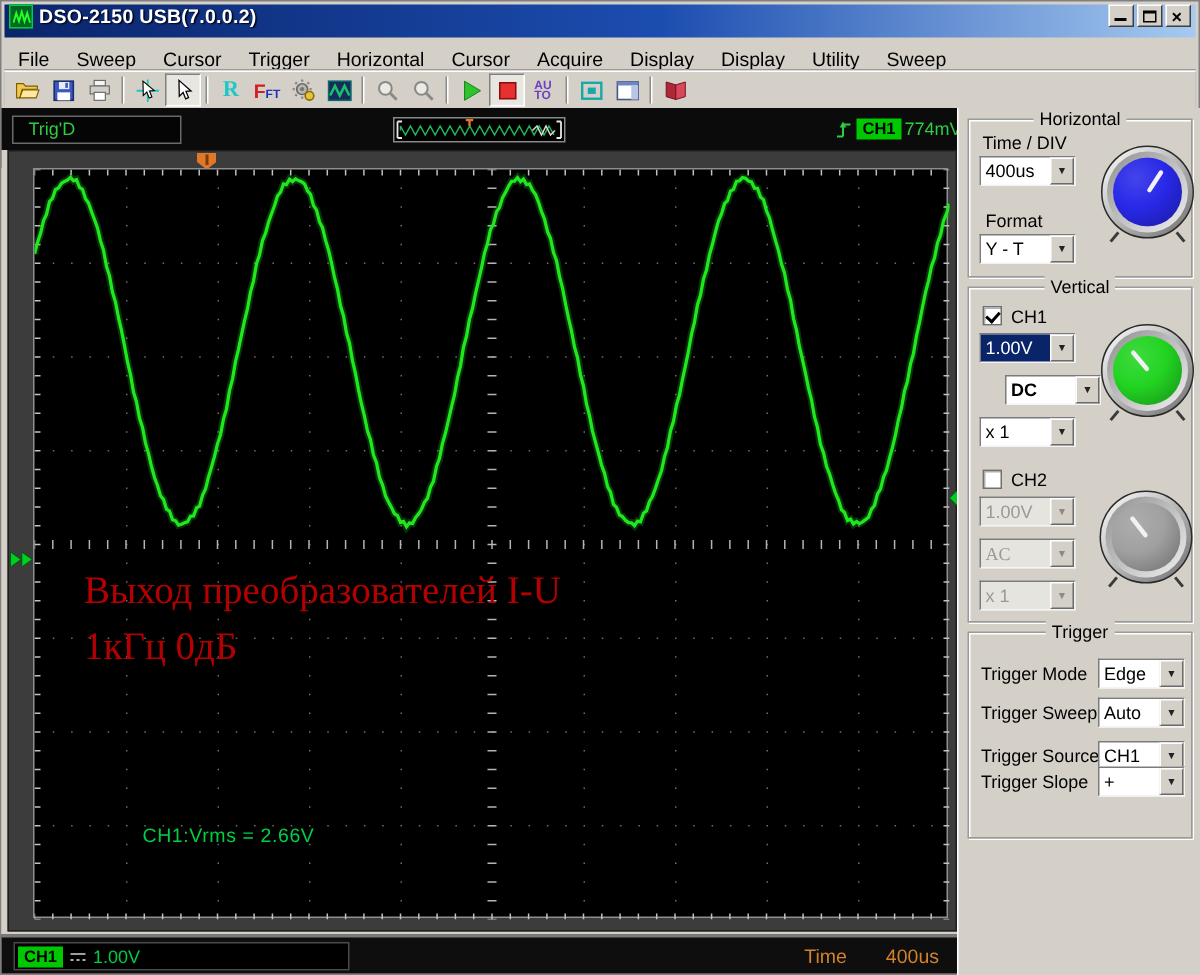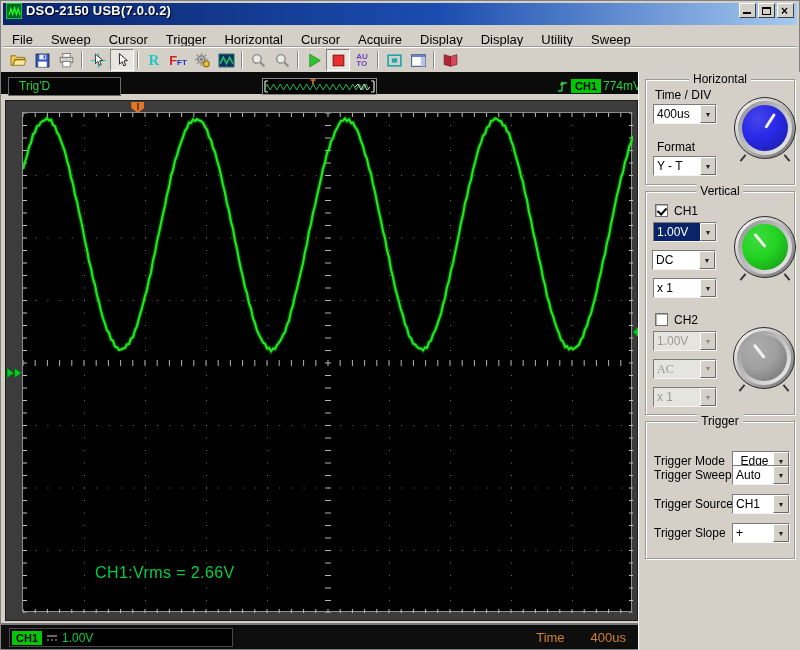--- a/index.html
+++ b/index.html
@@ -35,41 +35,41 @@
     border:1px solid transparent; }
   .tool svg { width:17px; height:17px; }
   .tool.pressed { border-color:#808080 #ffffff #ffffff #808080; background:#e8e6e0; }
   .tool-sep { width:2px; height:18px; border-left:1px solid #8a8a8a; border-right:1px solid #fff; margin:0 3px; }
   .g-ref { color:#1fc8c8; font-weight:bold; font-size:15px; font-family:"Liberation Serif",serif;}
   .g-fft { color:#d02020; font-weight:bold; font-size:13px; }
   .g-fft small { color:#2030c0; font-size:8px; font-weight:bold;}
   .g-auto { color:#7040c0; font-weight:bold; font-size:8px; line-height:7.5px; display:inline-block; text-align:left;}
 
   
-  .status-top { position:absolute; left:0; top:71px; width:637px; height:22px; background:#0b0b0b; }
+  .status-top { position:absolute; left:0; top:71px; width:637px; height:40px; background:#0b0b0b; }
   .trig-box { position:absolute; left:7px; top:5px; width:113px; height:19px;
     border:1px solid #6a6a6a; color:#2ecc40; font-size:12px; line-height:17px; padding-left:10px; background:#050505;}
   .preview-box { position:absolute; left:261px; top:6px; width:115px; height:17px;
     border:1px solid #8a8a8a; background:#000; }
   .trg-icon { position:absolute; left:556px; top:7px; }
   .badge { display:inline-block; background:#00c800; color:#000; font-size:11px; font-weight:bold;
     padding:1px 4px; line-height:12px; }
   .ch-badge-top { position:absolute; left:570px; top:7px; }
   .trig-level-text { position:absolute; left:602px; top:7px; color:#2ecc40; font-size:12px; }
 
   
   .scope-area { position:absolute; left:0; top:99px; width:637px; height:523px; background:#d4d0c8; }
   .scope-box { position:absolute; left:4px; top:0; width:633px; height:521px; background:#3c3c3c;
     border:1px solid #1e1e1e; }
   .grid { position:absolute; left:16px; top:11px; width:610px; height:500px; background:#000;
     border:1px solid #8f8f8f; }
   .grid svg { position:absolute; left:0; top:0; }
   .annotation { position:absolute; left:33px; top:262px; color:#b40000;
     font-family:"Liberation Serif", serif; font-size:26px; line-height:37px; white-space:nowrap; }
-  .measurement { position:absolute; left:72px; top:451px; color:#00cc44; font-size:16px; letter-spacing:.4px; }
+  .measurement { position:absolute; left:72px; top:436px; color:#00cc44; font-size:13px; letter-spacing:.4px; }
   .marker-tpos { position:absolute; top:1px; width:13px; height:11px; background:#e07828;
     clip-path:polygon(0 0,100% 0,100% 55%,50% 100%,0 55%); }
   .marker-tpos i { position:absolute; left:5.5px; top:1px; width:2px; height:7px; background:#7a3c08; }
   .marker-chpos { position:absolute; left:0px; width:17px; height:16px; }
   .marker-tlevel { position:absolute; left:626px; width:15px; height:16px; }
 
   
   .status-bottom { position:absolute; left:0; top:622px; width:637px; height:26px; background:#0e0e0e;
     border-top:2px solid #7a7a7a; }
   .chbox-bottom { position:absolute; left:8px; top:3px; width:224px; height:19px; background:#000;
@@ -302,20 +302,24 @@
         </svg>
       </div>
       <div class="grid" id="grid">
           <svg width="610" height="500">
             <path d="M61 12.5h1M61 25.0h1M61 37.5h1M61 50.0h1M61 62.5h1M61 75.0h1M61 87.5h1M61 100.0h1M61 112.5h1M61 125.0h1M61 137.5h1M61 150.0h1M61 162.5h1M61 175.0h1M61 187.5h1M61 200.0h1M61 212.5h1M61 225.0h1M61 237.5h1M61 250.0h1M61 262.5h1M61 275.0h1M61 287.5h1M61 300.0h1M61 312.5h1M61 325.0h1M61 337.5h1M61 350.0h1M61 362.5h1M61 375.0h1M61 387.5h1M61 400.0h1M61 412.5h1M61 425.0h1M61 437.5h1M61 450.0h1M61 462.5h1M61 475.0h1M61 487.5h1M122 12.5h1M122 25.0h1M122 37.5h1M122 50.0h1M122 62.5h1M122 75.0h1M122 87.5h1M122 100.0h1M122 112.5h1M122 125.0h1M122 137.5h1M122 150.0h1M122 162.5h1M122 175.0h1M122 187.5h1M122 200.0h1M122 212.5h1M122 225.0h1M122 237.5h1M122 250.0h1M122 262.5h1M122 275.0h1M122 287.5h1M122 300.0h1M122 312.5h1M122 325.0h1M122 337.5h1M122 350.0h1M122 362.5h1M122 375.0h1M122 387.5h1M122 400.0h1M122 412.5h1M122 425.0h1M122 437.5h1M122 450.0h1M122 462.5h1M122 475.0h1M122 487.5h1M183 12.5h1M183 25.0h1M183 37.5h1M183 50.0h1M183 62.5h1M183 75.0h1M183 87.5h1M183 100.0h1M183 112.5h1M183 125.0h1M183 137.5h1M183 150.0h1M183 162.5h1M183 175.0h1M183 187.5h1M183 200.0h1M183 212.5h1M183 225.0h1M183 237.5h1M183 250.0h1M183 262.5h1M183 275.0h1M183 287.5h1M183 300.0h1M183 312.5h1M183 325.0h1M183 337.5h1M183 350.0h1M183 362.5h1M183 375.0h1M183 387.5h1M183 400.0h1M183 412.5h1M183 425.0h1M183 437.5h1M183 450.0h1M183 462.5h1M183 475.0h1M183 487.5h1M244 12.5h1M244 25.0h1M244 37.5h1M244 50.0h1M244 62.5h1M244 75.0h1M244 87.5h1M244 100.0h1M244 112.5h1M244 125.0h1M244 137.5h1M244 150.0h1M244 162.5h1M244 175.0h1M244 187.5h1M244 200.0h1M244 212.5h1M244 225.0h1M244 237.5h1M244 250.0h1M244 262.5h1M244 275.0h1M244 287.5h1M244 300.0h1M244 312.5h1M244 325.0h1M244 337.5h1M244 350.0h1M244 362.5h1M244 375.0h1M244 387.5h1M244 400.0h1M244 412.5h1M244 425.0h1M244 437.5h1M244 450.0h1M244 462.5h1M244 475.0h1M244 487.5h1M366 12.5h1M366 25.0h1M366 37.5h1M366 50.0h1M366 62.5h1M366 75.0h1M366 87.5h1M366 100.0h1M366 112.5h1M366 125.0h1M366 137.5h1M366 150.0h1M366 162.5h1M366 175.0h1M366 187.5h1M366 200.0h1M366 212.5h1M366 225.0h1M366 237.5h1M366 250.0h1M366 262.5h1M366 275.0h1M366 287.5h1M366 300.0h1M366 312.5h1M366 325.0h1M366 337.5h1M366 350.0h1M366 362.5h1M366 375.0h1M366 387.5h1M366 400.0h1M366 412.5h1M366 425.0h1M366 437.5h1M366 450.0h1M366 462.5h1M366 475.0h1M366 487.5h1M427 12.5h1M427 25.0h1M427 37.5h1M427 50.0h1M427 62.5h1M427 75.0h1M427 87.5h1M427 100.0h1M427 112.5h1M427 125.0h1M427 137.5h1M427 150.0h1M427 162.5h1M427 175.0h1M427 187.5h1M427 200.0h1M427 212.5h1M427 225.0h1M427 237.5h1M427 250.0h1M427 262.5h1M427 275.0h1M427 287.5h1M427 300.0h1M427 312.5h1M427 325.0h1M427 337.5h1M427 350.0h1M427 362.5h1M427 375.0h1M427 387.5h1M427 400.0h1M427 412.5h1M427 425.0h1M427 437.5h1M427 450.0h1M427 462.5h1M427 475.0h1M427 487.5h1M488 12.5h1M488 25.0h1M488 37.5h1M488 50.0h1M488 62.5h1M488 75.0h1M488 87.5h1M488 100.0h1M488 112.5h1M488 125.0h1M488 137.5h1M488 150.0h1M488 162.5h1M488 175.0h1M488 187.5h1M488 200.0h1M488 212.5h1M488 225.0h1M488 237.5h1M488 250.0h1M488 262.5h1M488 275.0h1M488 287.5h1M488 300.0h1M488 312.5h1M488 325.0h1M488 337.5h1M488 350.0h1M488 362.5h1M488 375.0h1M488 387.5h1M488 400.0h1M488 412.5h1M488 425.0h1M488 437.5h1M488 450.0h1M488 462.5h1M488 475.0h1M488 487.5h1M549 12.5h1M549 25.0h1M549 37.5h1M549 50.0h1M549 62.5h1M549 75.0h1M549 87.5h1M549 100.0h1M549 112.5h1M549 125.0h1M549 137.5h1M549 150.0h1M549 162.5h1M549 175.0h1M549 187.5h1M549 200.0h1M549 212.5h1M549 225.0h1M549 237.5h1M549 250.0h1M549 262.5h1M549 275.0h1M549 287.5h1M549 300.0h1M549 312.5h1M549 325.0h1M549 337.5h1M549 350.0h1M549 362.5h1M549 375.0h1M549 387.5h1M549 400.0h1M549 412.5h1M549 425.0h1M549 437.5h1M549 450.0h1M549 462.5h1M549 475.0h1M549 487.5h1M12.2 62.5h1M24.4 62.5h1M36.6 62.5h1M48.8 62.5h1M61.0 62.5h1M73.2 62.5h1M85.4 62.5h1M97.6 62.5h1M109.8 62.5h1M122.0 62.5h1M134.2 62.5h1M146.4 62.5h1M158.6 62.5h1M170.8 62.5h1M183.0 62.5h1M195.2 62.5h1M207.4 62.5h1M219.6 62.5h1M231.8 62.5h1M244.0 62.5h1M256.2 62.5h1M268.4 62.5h1M280.6 62.5h1M292.8 62.5h1M305.0 62.5h1M317.2 62.5h1M329.4 62.5h1M341.6 62.5h1M353.8 62.5h1M366.0 62.5h1M378.2 62.5h1M390.4 62.5h1M402.6 62.5h1M414.8 62.5h1M427.0 62.5h1M439.2 62.5h1M451.4 62.5h1M463.6 62.5h1M475.8 62.5h1M488.0 62.5h1M500.2 62.5h1M512.4 62.5h1M524.6 62.5h1M536.8 62.5h1M549.0 62.5h1M561.2 62.5h1M573.4 62.5h1M585.6 62.5h1M597.8 62.5h1M12.2 125h1M24.4 125h1M36.6 125h1M48.8 125h1M61.0 125h1M73.2 125h1M85.4 125h1M97.6 125h1M109.8 125h1M122.0 125h1M134.2 125h1M146.4 125h1M158.6 125h1M170.8 125h1M183.0 125h1M195.2 125h1M207.4 125h1M219.6 125h1M231.8 125h1M244.0 125h1M256.2 125h1M268.4 125h1M280.6 125h1M292.8 125h1M305.0 125h1M317.2 125h1M329.4 125h1M341.6 125h1M353.8 125h1M366.0 125h1M378.2 125h1M390.4 125h1M402.6 125h1M414.8 125h1M427.0 125h1M439.2 125h1M451.4 125h1M463.6 125h1M475.8 125h1M488.0 125h1M500.2 125h1M512.4 125h1M524.6 125h1M536.8 125h1M549.0 125h1M561.2 125h1M573.4 125h1M585.6 125h1M597.8 125h1M12.2 187.5h1M24.4 187.5h1M36.6 187.5h1M48.8 187.5h1M61.0 187.5h1M73.2 187.5h1M85.4 187.5h1M97.6 187.5h1M109.8 187.5h1M122.0 187.5h1M134.2 187.5h1M146.4 187.5h1M158.6 187.5h1M170.8 187.5h1M183.0 187.5h1M195.2 187.5h1M207.4 187.5h1M219.6 187.5h1M231.8 187.5h1M244.0 187.5h1M256.2 187.5h1M268.4 187.5h1M280.6 187.5h1M292.8 187.5h1M305.0 187.5h1M317.2 187.5h1M329.4 187.5h1M341.6 187.5h1M353.8 187.5h1M366.0 187.5h1M378.2 187.5h1M390.4 187.5h1M402.6 187.5h1M414.8 187.5h1M427.0 187.5h1M439.2 187.5h1M451.4 187.5h1M463.6 187.5h1M475.8 187.5h1M488.0 187.5h1M500.2 187.5h1M512.4 187.5h1M524.6 187.5h1M536.8 187.5h1M549.0 187.5h1M561.2 187.5h1M573.4 187.5h1M585.6 187.5h1M597.8 187.5h1M12.2 312.5h1M24.4 312.5h1M36.6 312.5h1M48.8 312.5h1M61.0 312.5h1M73.2 312.5h1M85.4 312.5h1M97.6 312.5h1M109.8 312.5h1M122.0 312.5h1M134.2 312.5h1M146.4 312.5h1M158.6 312.5h1M170.8 312.5h1M183.0 312.5h1M195.2 312.5h1M207.4 312.5h1M219.6 312.5h1M231.8 312.5h1M244.0 312.5h1M256.2 312.5h1M268.4 312.5h1M280.6 312.5h1M292.8 312.5h1M305.0 312.5h1M317.2 312.5h1M329.4 312.5h1M341.6 312.5h1M353.8 312.5h1M366.0 312.5h1M378.2 312.5h1M390.4 312.5h1M402.6 312.5h1M414.8 312.5h1M427.0 312.5h1M439.2 312.5h1M451.4 312.5h1M463.6 312.5h1M475.8 312.5h1M488.0 312.5h1M500.2 312.5h1M512.4 312.5h1M524.6 312.5h1M536.8 312.5h1M549.0 312.5h1M561.2 312.5h1M573.4 312.5h1M585.6 312.5h1M597.8 312.5h1M12.2 375h1M24.4 375h1M36.6 375h1M48.8 375h1M61.0 375h1M73.2 375h1M85.4 375h1M97.6 375h1M109.8 375h1M122.0 375h1M134.2 375h1M146.4 375h1M158.6 375h1M170.8 375h1M183.0 375h1M195.2 375h1M207.4 375h1M219.6 375h1M231.8 375h1M244.0 375h1M256.2 375h1M268.4 375h1M280.6 375h1M292.8 375h1M305.0 375h1M317.2 375h1M329.4 375h1M341.6 375h1M353.8 375h1M366.0 375h1M378.2 375h1M390.4 375h1M402.6 375h1M414.8 375h1M427.0 375h1M439.2 375h1M451.4 375h1M463.6 375h1M475.8 375h1M488.0 375h1M500.2 375h1M512.4 375h1M524.6 375h1M536.8 375h1M549.0 375h1M561.2 375h1M573.4 375h1M585.6 375h1M597.8 375h1M12.2 437.5h1M24.4 437.5h1M36.6 437.5h1M48.8 437.5h1M61.0 437.5h1M73.2 437.5h1M85.4 437.5h1M97.6 437.5h1M109.8 437.5h1M122.0 437.5h1M134.2 437.5h1M146.4 437.5h1M158.6 437.5h1M170.8 437.5h1M183.0 437.5h1M195.2 437.5h1M207.4 437.5h1M219.6 437.5h1M231.8 437.5h1M244.0 437.5h1M256.2 437.5h1M268.4 437.5h1M280.6 437.5h1M292.8 437.5h1M305.0 437.5h1M317.2 437.5h1M329.4 437.5h1M341.6 437.5h1M353.8 437.5h1M366.0 437.5h1M378.2 437.5h1M390.4 437.5h1M402.6 437.5h1M414.8 437.5h1M427.0 437.5h1M439.2 437.5h1M451.4 437.5h1M463.6 437.5h1M475.8 437.5h1M488.0 437.5h1M500.2 437.5h1M512.4 437.5h1M524.6 437.5h1M536.8 437.5h1M549.0 437.5h1M561.2 437.5h1M573.4 437.5h1M585.6 437.5h1M597.8 437.5h1" stroke="#8a8a8a" stroke-width="1" fill="none" opacity=".8"></path>
             <path d="M302 0.0H308M302 12.5H308M302 25.0H308M302 37.5H308M302 50.0H308M302 62.5H308M302 75.0H308M302 87.5H308M302 100.0H308M302 112.5H308M302 125.0H308M302 137.5H308M302 150.0H308M302 162.5H308M302 175.0H308M302 187.5H308M302 200.0H308M302 212.5H308M302 225.0H308M302 237.5H308M302 250.0H308M302 262.5H308M302 275.0H308M302 287.5H308M302 300.0H308M302 312.5H308M302 325.0H308M302 337.5H308M302 350.0H308M302 362.5H308M302 375.0H308M302 387.5H308M302 400.0H308M302 412.5H308M302 425.0H308M302 437.5H308M302 450.0H308M302 462.5H308M302 475.0H308M302 487.5H308M302 500.0H308M0.0 247V253M12.2 247V253M24.4 247V253M36.6 247V253M48.8 247V253M61.0 247V253M73.2 247V253M85.4 247V253M97.6 247V253M109.8 247V253M122.0 247V253M134.2 247V253M146.4 247V253M158.6 247V253M170.8 247V253M183.0 247V253M195.2 247V253M207.4 247V253M219.6 247V253M231.8 247V253M244.0 247V253M256.2 247V253M268.4 247V253M280.6 247V253M292.8 247V253M305.0 247V253M317.2 247V253M329.4 247V253M341.6 247V253M353.8 247V253M366.0 247V253M378.2 247V253M390.4 247V253M402.6 247V253M414.8 247V253M427.0 247V253M439.2 247V253M451.4 247V253M463.6 247V253M475.8 247V253M488.0 247V253M500.2 247V253M512.4 247V253M524.6 247V253M536.8 247V253M549.0 247V253M561.2 247V253M573.4 247V253M585.6 247V253M597.8 247V253" stroke="#b4b4b4" stroke-width="1" fill="none"></path>
             <path d="M0.0 0V4M0.0 496V500M12.2 0V4M12.2 496V500M24.4 0V4M24.4 496V500M36.6 0V4M36.6 496V500M48.8 0V4M48.8 496V500M61.0 0V4M61.0 496V500M73.2 0V4M73.2 496V500M85.4 0V4M85.4 496V500M97.6 0V4M97.6 496V500M109.8 0V4M109.8 496V500M122.0 0V4M122.0 496V500M134.2 0V4M134.2 496V500M146.4 0V4M146.4 496V500M158.6 0V4M158.6 496V500M170.8 0V4M170.8 496V500M183.0 0V4M183.0 496V500M195.2 0V4M195.2 496V500M207.4 0V4M207.4 496V500M219.6 0V4M219.6 496V500M231.8 0V4M231.8 496V500M244.0 0V4M244.0 496V500M256.2 0V4M256.2 496V500M268.4 0V4M268.4 496V500M280.6 0V4M280.6 496V500M292.8 0V4M292.8 496V500M305.0 0V4M305.0 496V500M317.2 0V4M317.2 496V500M329.4 0V4M329.4 496V500M341.6 0V4M341.6 496V500M353.8 0V4M353.8 496V500M366.0 0V4M366.0 496V500M378.2 0V4M378.2 496V500M390.4 0V4M390.4 496V500M402.6 0V4M402.6 496V500M414.8 0V4M414.8 496V500M427.0 0V4M427.0 496V500M439.2 0V4M439.2 496V500M451.4 0V4M451.4 496V500M463.6 0V4M463.6 496V500M475.8 0V4M475.8 496V500M488.0 0V4M488.0 496V500M500.2 0V4M500.2 496V500M512.4 0V4M512.4 496V500M524.6 0V4M524.6 496V500M536.8 0V4M536.8 496V500M549.0 0V4M549.0 496V500M561.2 0V4M561.2 496V500M573.4 0V4M573.4 496V500M585.6 0V4M585.6 496V500M597.8 0V4M597.8 496V500M0 0.0H4M606 0.0H610M0 12.5H4M606 12.5H610M0 25.0H4M606 25.0H610M0 37.5H4M606 37.5H610M0 50.0H4M606 50.0H610M0 62.5H4M606 62.5H610M0 75.0H4M606 75.0H610M0 87.5H4M606 87.5H610M0 100.0H4M606 100.0H610M0 112.5H4M606 112.5H610M0 125.0H4M606 125.0H610M0 137.5H4M606 137.5H610M0 150.0H4M606 150.0H610M0 162.5H4M606 162.5H610M0 175.0H4M606 175.0H610M0 187.5H4M606 187.5H610M0 200.0H4M606 200.0H610M0 212.5H4M606 212.5H610M0 225.0H4M606 225.0H610M0 237.5H4M606 237.5H610M0 250.0H4M606 250.0H610M0 262.5H4M606 262.5H610M0 275.0H4M606 275.0H610M0 287.5H4M606 287.5H610M0 300.0H4M606 300.0H610M0 312.5H4M606 312.5H610M0 325.0H4M606 325.0H610M0 337.5H4M606 337.5H610M0 350.0H4M606 350.0H610M0 362.5H4M606 362.5H610M0 375.0H4M606 375.0H610M0 387.5H4M606 387.5H610M0 400.0H4M606 400.0H610M0 412.5H4M606 412.5H610M0 425.0H4M606 425.0H610M0 437.5H4M606 437.5H610M0 450.0H4M606 450.0H610M0 462.5H4M606 462.5H610M0 475.0H4M606 475.0H610M0 487.5H4M606 487.5H610M0 500.0H4M606 500.0H610" stroke="#c2c2c2" stroke-width="1" fill="none"></path>
             <path d="M0 56.3L2 48.7L4 42.9L6 34.1L8 29.9L10 21.4L12 19.2L14 13.3L16 12.3L18 9.2L20 7.9L22 7.1L24 5.2L26 7.5L28 6.7L30 12.0L32 13.2L34 19.5L36 22.3L38 28.1L40 33.3L42 38.9L44 47.6L46 53.8L48 64.7L50 70.9L52 81.9L54 88.4L56 98.8L58 107.4L60 117.4L62 128.3L64 136.8L66 148.4L68 154.9L70 165.9L72 171.9L74 182.4L76 189.2L78 198.0L80 205.3L82 210.7L84 217.5L86 219.9L88 226.5L90 227.7L92 233.5L94 234.1L96 237.0L98 236.5L100 235.5L102 234.9L104 231.2L106 231.0L108 225.6L110 224.4L112 217.2L114 213.1L116 205.0L118 198.4L120 191.3L122 182.9L124 176.9L126 166.3L128 159.7L130 147.4L132 139.7L134 128.1L136 119.9L138 110.3L140 100.9L142 92.8L144 81.6L146 74.4L148 62.8L150 57.1L152 47.4L154 42.6L156 35.2L158 29.5L160 24.2L162 17.7L164 15.2L166 9.6L168 10.1L170 6.5L172 8.1L174 6.2L176 7.4L178 8.1L180 9.6L182 14.2L184 16.6L186 24.1L188 26.9L190 35.0L192 38.8L194 47.1L196 53.7L198 62.2L200 72.0L202 79.8L204 90.9L206 97.5L208 109.0L210 115.8L212 127.6L214 136.1L216 146.9L218 156.5L220 164.6L222 174.4L224 180.2L226 190.4L228 195.5L230 205.4L232 210.2L234 217.6L236 221.7L238 225.4L240 229.5L242 230.7L244 235.3L246 234.7L248 238.2L250 235.5L252 236.0L254 232.1L256 229.7L258 226.5L260 221.8L262 219.2L264 211.7L266 207.8L268 198.0L270 192.5L272 182.5L274 175.7L276 167.0L278 158.3L280 150.3L282 138.8L284 130.9L286 118.3L288 111.2L290 99.7L292 92.7L294 82.7L296 74.2L298 65.6L300 55.7L302 49.4L304 40.0L306 36.3L308 28.2L310 25.3L312 18.7L314 15.3L316 11.2L318 7.9L320 7.7L322 5.4L324 8.1L326 6.4L328 10.1L330 9.6L332 13.9L334 16.6L336 21.7L338 28.1L340 33.0L342 41.5L344 45.8L346 55.4L348 60.6L350 71.3L352 79.0L354 89.5L356 99.1L358 107.7L360 118.3L362 125.3L364 137.1L366 144.3L368 156.5L370 164.0L372 174.4L374 181.8L376 189.2L378 197.0L380 202.4L382 211.3L384 215.1L386 223.2L388 225.2L390 230.4L392 231.4L394 233.8L396 235.4L398 235.5L400 237.4L402 234.4L404 234.9L406 229.1L408 227.6L410 221.3L412 217.9L414 212.4L416 206.4L418 200.8L420 191.4L422 185.3L424 174.1L426 167.9L428 157.0L430 150.2L432 139.9L434 130.8L436 121.1L438 109.8L440 101.7L442 90.1L444 83.9L446 73.0L448 67.0L450 56.8L452 49.7L454 41.5L456 34.2L458 29.6L460 22.8L462 20.8L464 14.4L466 13.3L468 8.0L470 7.5L472 5.4L474 5.9L476 7.7L478 8.2L480 12.4L482 12.6L484 18.4L486 20.1L488 27.6L490 32.3L492 40.2L494 47.4L496 54.2L498 63.1L500 69.0L502 80.1L504 86.9L506 99.2L508 107.1L510 118.3L512 126.8L514 135.9L516 145.7L518 153.5L520 165.0L522 171.9L524 183.3L526 188.8L528 197.9L530 202.9L532 209.7L534 215.7L536 220.4L538 226.9L540 228.7L542 234.0L544 233.1L546 236.3L548 234.7L550 236.1L552 234.9L554 233.4L556 231.8L558 226.4L560 224.0L562 216.2L564 213.1L566 205.0L568 200.7L570 192.5L572 185.2L574 176.8L576 166.5L578 159.0L580 147.6L582 141.2L584 129.6L586 122.6L588 110.9L590 102.0L592 91.7L594 81.9L596 74.4L598 64.5L600 59.1L602 48.9L604 43.8L606 34.3L608 29.5L610 22.9" stroke="#1fe81f" stroke-width="5" fill="none" opacity=".22"></path>
             <path d="M0 56.3L2 48.7L4 42.9L6 34.1L8 29.9L10 21.4L12 19.2L14 13.3L16 12.3L18 9.2L20 7.9L22 7.1L24 5.2L26 7.5L28 6.7L30 12.0L32 13.2L34 19.5L36 22.3L38 28.1L40 33.3L42 38.9L44 47.6L46 53.8L48 64.7L50 70.9L52 81.9L54 88.4L56 98.8L58 107.4L60 117.4L62 128.3L64 136.8L66 148.4L68 154.9L70 165.9L72 171.9L74 182.4L76 189.2L78 198.0L80 205.3L82 210.7L84 217.5L86 219.9L88 226.5L90 227.7L92 233.5L94 234.1L96 237.0L98 236.5L100 235.5L102 234.9L104 231.2L106 231.0L108 225.6L110 224.4L112 217.2L114 213.1L116 205.0L118 198.4L120 191.3L122 182.9L124 176.9L126 166.3L128 159.7L130 147.4L132 139.7L134 128.1L136 119.9L138 110.3L140 100.9L142 92.8L144 81.6L146 74.4L148 62.8L150 57.1L152 47.4L154 42.6L156 35.2L158 29.5L160 24.2L162 17.7L164 15.2L166 9.6L168 10.1L170 6.5L172 8.1L174 6.2L176 7.4L178 8.1L180 9.6L182 14.2L184 16.6L186 24.1L188 26.9L190 35.0L192 38.8L194 47.1L196 53.7L198 62.2L200 72.0L202 79.8L204 90.9L206 97.5L208 109.0L210 115.8L212 127.6L214 136.1L216 146.9L218 156.5L220 164.6L222 174.4L224 180.2L226 190.4L228 195.5L230 205.4L232 210.2L234 217.6L236 221.7L238 225.4L240 229.5L242 230.7L244 235.3L246 234.7L248 238.2L250 235.5L252 236.0L254 232.1L256 229.7L258 226.5L260 221.8L262 219.2L264 211.7L266 207.8L268 198.0L270 192.5L272 182.5L274 175.7L276 167.0L278 158.3L280 150.3L282 138.8L284 130.9L286 118.3L288 111.2L290 99.7L292 92.7L294 82.7L296 74.2L298 65.6L300 55.7L302 49.4L304 40.0L306 36.3L308 28.2L310 25.3L312 18.7L314 15.3L316 11.2L318 7.9L320 7.7L322 5.4L324 8.1L326 6.4L328 10.1L330 9.6L332 13.9L334 16.6L336 21.7L338 28.1L340 33.0L342 41.5L344 45.8L346 55.4L348 60.6L350 71.3L352 79.0L354 89.5L356 99.1L358 107.7L360 118.3L362 125.3L364 137.1L366 144.3L368 156.5L370 164.0L372 174.4L374 181.8L376 189.2L378 197.0L380 202.4L382 211.3L384 215.1L386 223.2L388 225.2L390 230.4L392 231.4L394 233.8L396 235.4L398 235.5L400 237.4L402 234.4L404 234.9L406 229.1L408 227.6L410 221.3L412 217.9L414 212.4L416 206.4L418 200.8L420 191.4L422 185.3L424 174.1L426 167.9L428 157.0L430 150.2L432 139.9L434 130.8L436 121.1L438 109.8L440 101.7L442 90.1L444 83.9L446 73.0L448 67.0L450 56.8L452 49.7L454 41.5L456 34.2L458 29.6L460 22.8L462 20.8L464 14.4L466 13.3L468 8.0L470 7.5L472 5.4L474 5.9L476 7.7L478 8.2L480 12.4L482 12.6L484 18.4L486 20.1L488 27.6L490 32.3L492 40.2L494 47.4L496 54.2L498 63.1L500 69.0L502 80.1L504 86.9L506 99.2L508 107.1L510 118.3L512 126.8L514 135.9L516 145.7L518 153.5L520 165.0L522 171.9L524 183.3L526 188.8L528 197.9L530 202.9L532 209.7L534 215.7L536 220.4L538 226.9L540 228.7L542 234.0L544 233.1L546 236.3L548 234.7L550 236.1L552 234.9L554 233.4L556 231.8L558 226.4L560 224.0L562 216.2L564 213.1L566 205.0L568 200.7L570 192.5L572 185.2L574 176.8L576 166.5L578 159.0L580 147.6L582 141.2L584 129.6L586 122.6L588 110.9L590 102.0L592 91.7L594 81.9L596 74.4L598 64.5L600 59.1L602 48.9L604 43.8L606 34.3L608 29.5L610 22.9" stroke="#1fe81f" stroke-width="2.2" fill="none"></path>
           </svg>
+        <div class="annotation">
+          <div>Выход преобразователей I-U</div>
+          <div>1кГц 0дБ</div>
+        </div>
         <div class="measurement">CH1:Vrms = 2.66V</div>
       </div>
     </div>
   </div>
 
   <div class="status-bottom">
     <div class="chbox-bottom">
       <span class="badge" id="badge-bottom" style="background: rgb(0, 200, 0);">CH1</span>
       <svg width="12" height="8" viewBox="0 0 12 8">
         <path d="M1 2 H11" stroke="#b0b0b0" stroke-width="1.2"></path>
@@ -352,21 +356,21 @@
 
     <div class="groupbox" style="top:119px; height:224px;">
       <span class="gb-title">Vertical</span>
 
       <span class="checkbox checked" id="cb-ch1" style="left:9px; top:12px;"></span>
       <span class="cb-label" style="left:28px; top:12px;">CH1</span>
       <div class="combo selected" style="left:7px; top:30px;">
         <span class="ctext">1.00V</span>
         <span class="cbtn"></span>
       </div>
-      <div class="combo" style="left:6px; top:58px;">
+      <div class="combo" style="left:24px; top:58px;font-weight:bold;">
         <span class="ctext">DC</span>
         <span class="cbtn"></span>
       </div>
       <div class="combo" style="left:7px; top:86px;">
         <span class="ctext">x 1</span>
         <span class="cbtn"></span>
       </div>
       <div class="knob" style="left:88px; top:24px;">
         <div class="ring"></div>
         <div class="face" id="knob-green" style="background: radial-gradient(circle at 34% 30%, rgba(255, 255, 255, 0.133), rgb(34, 212, 34) 45%, rgba(0, 0, 0, 0.333) 100%), rgb(34, 212, 34);">
@@ -394,42 +398,42 @@
         <div class="ring"></div>
         <div class="face" id="knob-gray" style="background: radial-gradient(circle at 34% 30%, rgba(255, 255, 255, 0.133), rgb(160, 160, 160) 45%, rgba(0, 0, 0, 0.333) 100%), rgb(160, 160, 160);">
             <div class="ptr" style="transform:rotate(-38deg);"></div>
           </div>
       </div>
     </div>
 
     <div class="groupbox" style="top:349px; height:138px;">
       <span class="gb-title">Trigger</span>
       <div id="trigger-rows">
-          <div class="trig-row" style="top: 28px; text-align: center;">
+          <div class="trig-row" style="top: 16px;">
             <span class="tlabel">Trigger Mode</span>
             <div class="combo">
               <span class="ctext">Edge</span>
               <span class="cbtn"></span>
             </div>
           </div>
           <div class="trig-row" style="top: 42px;">
             <span class="tlabel">Trigger Sweep</span>
             <div class="combo">
               <span class="ctext">Auto</span>
               <span class="cbtn"></span>
             </div>
           </div>
           <div class="trig-row" style="top: 71px;">
             <span class="tlabel">Trigger Source</span>
             <div class="combo">
               <span class="ctext">CH1</span>
               <span class="cbtn"></span>
             </div>
           </div>
-          <div class="trig-row" style="top: 100px;">
+          <div class="trig-row" style="top: 88px;">
             <span class="tlabel">Trigger Slope</span>
             <div class="combo">
               <span class="ctext">+</span>
               <span class="cbtn"></span>
             </div>
           </div>
         </div>
     </div>
 
   </div>

